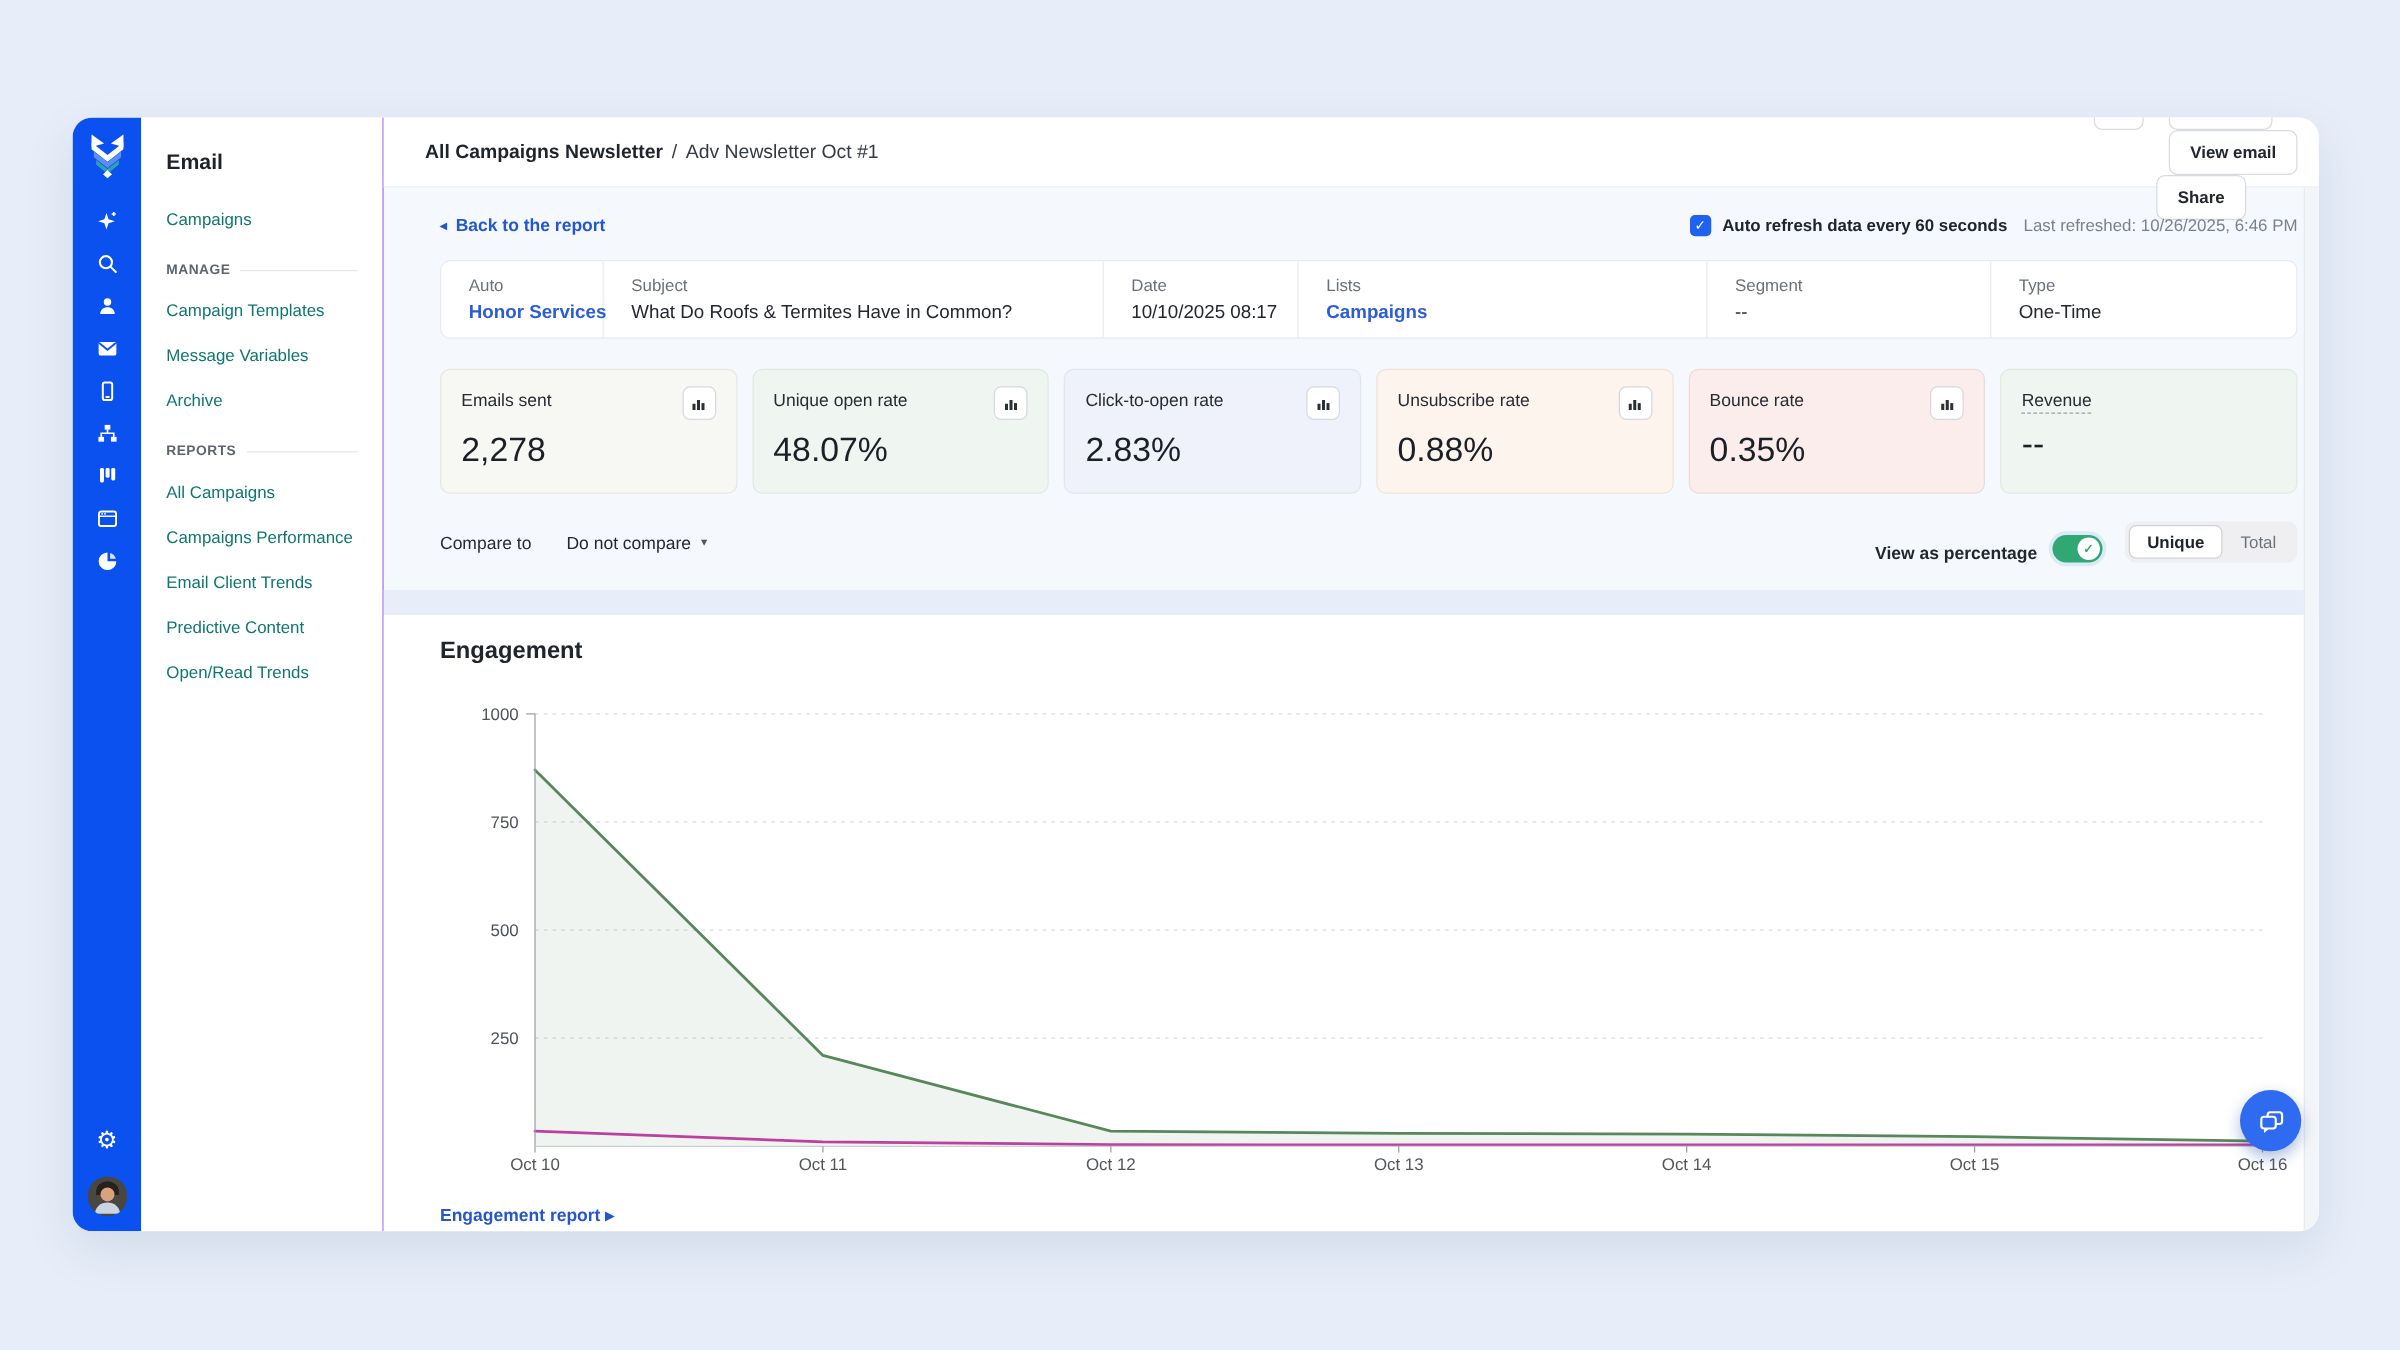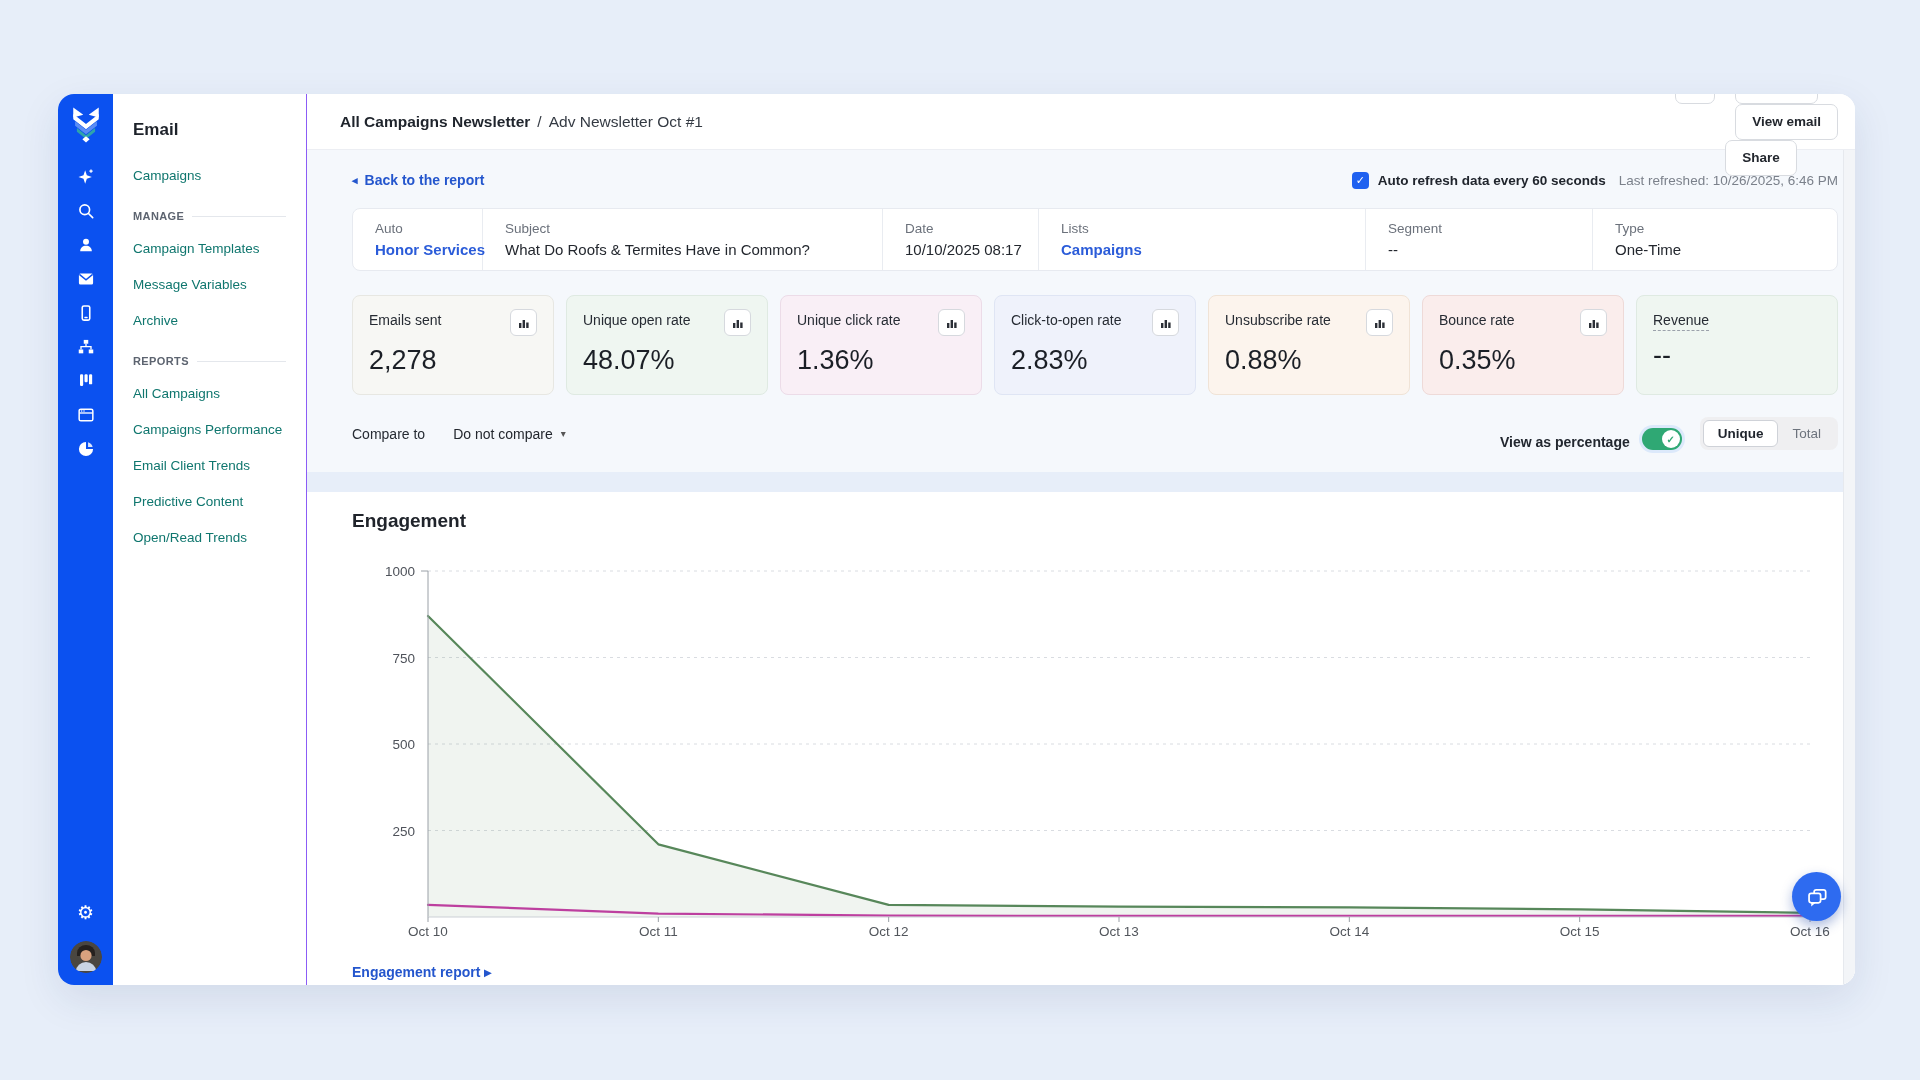--- a/index.html
+++ b/index.html
@@ -308,33 +308,20 @@
       <span class="card-label">Unique open rate</span>
       <button class="chart-btn">
         <svg width="12" height="12" viewBox="0 0 12 12">
           <rect x="1" y="6" width="2.4" height="5" fill="#2b2f36"></rect>
           <rect x="4.6" y="3" width="2.4" height="8" fill="#2b2f36"></rect>
           <rect x="8.2" y="5.5" width="2.4" height="5.5" fill="#2b2f36"></rect>
         </svg>
       </button>
     </div>
     <div class="card-value">48.07%</div>
-  </div>
-          <div class="card" style="background: rgb(249, 239, 246); border-color: rgb(236, 220, 232);">
-    <div class="card-top">
-      <span class="card-label">Unique click rate</span>
-      <button class="chart-btn">
-        <svg width="12" height="12" viewBox="0 0 12 12">
-          <rect x="1" y="6" width="2.4" height="5" fill="#2b2f36"></rect>
-          <rect x="4.6" y="3" width="2.4" height="8" fill="#2b2f36"></rect>
-          <rect x="8.2" y="5.5" width="2.4" height="5.5" fill="#2b2f36"></rect>
-        </svg>
-      </button>
-    </div>
-    <div class="card-value">1.36%</div>
   </div>
           <div class="card" style="background: rgb(239, 242, 251); border-color: rgb(223, 229, 244);">
     <div class="card-top">
       <span class="card-label">Click-to-open rate</span>
       <button class="chart-btn">
         <svg width="12" height="12" viewBox="0 0 12 12">
           <rect x="1" y="6" width="2.4" height="5" fill="#2b2f36"></rect>
           <rect x="4.6" y="3" width="2.4" height="8" fill="#2b2f36"></rect>
           <rect x="8.2" y="5.5" width="2.4" height="5.5" fill="#2b2f36"></rect>
         </svg>

